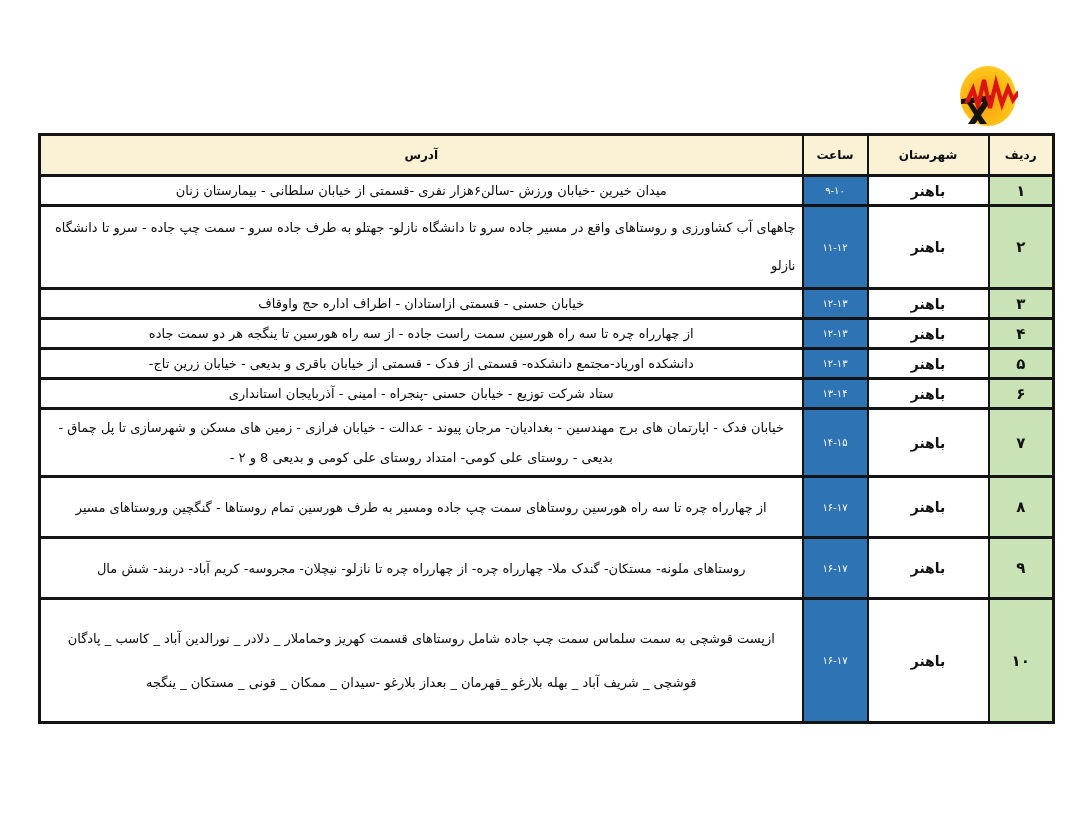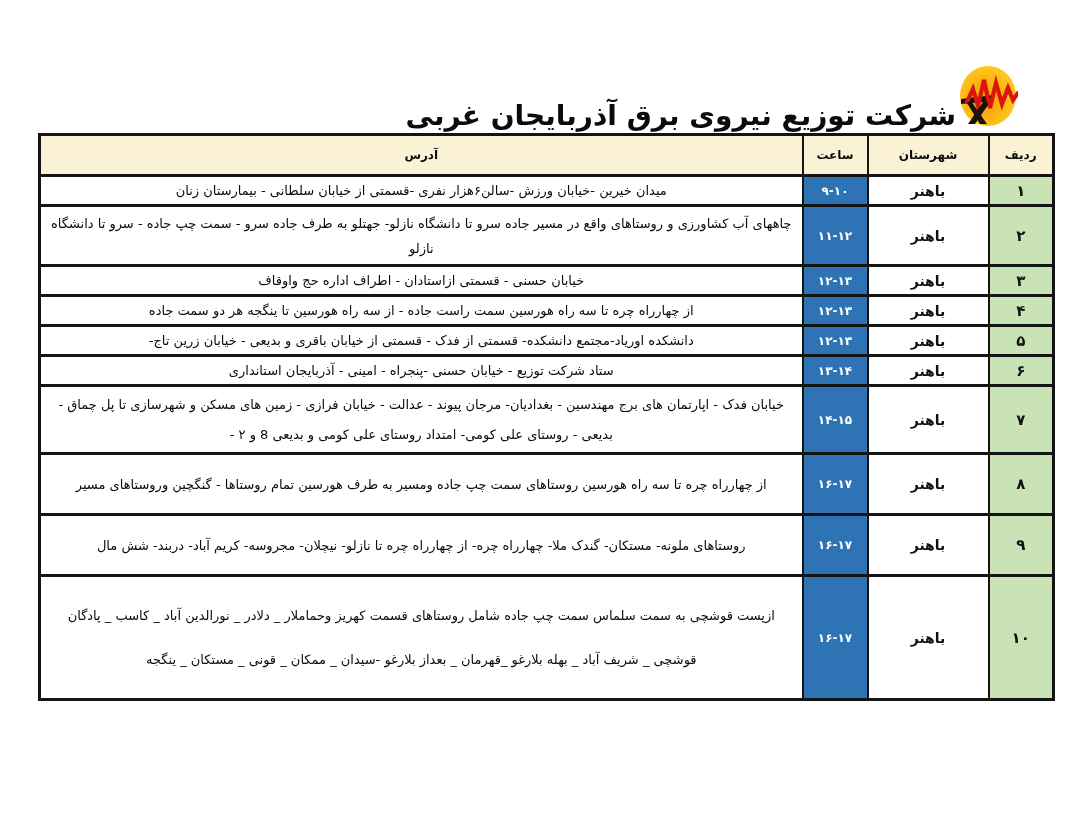--- a/index.html
+++ b/index.html
@@ -32,35 +32,35 @@
     text-align:center;vertical-align:middle;
     padding:2px 6px;overflow:hidden;
   }
   .sched{border:3px solid #141414;}
   .sched thead th{
     background:var(--header-bg,#FBF2D5);
     font-weight:bold;font-size:12px;height:34px;color:#0b0b0b;
   }
   td.c-index{background:var(--index-bg,#C9E2B6);font-weight:bold;font-size:15px;}
   td.c-county{font-weight:bold;font-size:14px;}
-  td.c-hour{background:var(--hour-bg,#2E74B5);color:#ffffff;font-weight:bold;font-size:12px;}
+  td.c-hour{background:var(--hour-bg,#2E74B5);color:#ffffff;font-weight:normal;font-size:10px;}
   .hour-text{direction:ltr;unicode-bidi:bidi-override;display:inline-block;}
   td.c-address{font-size:13px;line-height:22px;color:#0b0b0b;}
   
   .sched tbody tr:nth-child(1){height:30px;}
   .sched tbody tr:nth-child(2){height:60px;}
   .sched tbody tr:nth-child(3){height:30px;}
   .sched tbody tr:nth-child(4){height:30px;}
   .sched tbody tr:nth-child(5){height:30px;}
   .sched tbody tr:nth-child(6){height:30px;}
   .sched tbody tr:nth-child(7){height:68px;}
   .sched tbody tr:nth-child(8){height:61px;}
   .sched tbody tr:nth-child(9){height:61px;}
   .sched tbody tr:nth-child(10){height:124px;}
-  .sched tbody tr:nth-child(2) td.c-address{line-height:25px;}
+  .sched tbody tr:nth-child(2) td.c-address{line-height:38px;text-align:right;}
   .sched tbody tr:nth-child(7) td.c-address{line-height:30px;}
   .sched tbody tr:nth-child(8) td.c-address{line-height:33px;}
   .sched tbody tr:nth-child(9) td.c-address{line-height:27px;}
   .sched tbody tr:nth-child(10) td.c-address{line-height:44px;}
 </style>
 </head>
 <body style="--header-bg: #FBF2D5; --hour-bg: #2E74B5; --index-bg: #C9E2B6;">
 
 <div class="masthead">
   <div class="logo-wrap">
@@ -74,21 +74,20 @@
       </defs>
       <ellipse cx="30" cy="32" rx="28" ry="30" fill="url(#lg)"></ellipse>
       <polygon points="3,35 36,31 36,37 3,40" fill="#17120e"></polygon>
       <polyline points="9,38 15,25 20,42 26,16 32,44 38,19 44,40 50,24 55,36 60,29" fill="none" stroke="#DC1410" stroke-width="4.2" stroke-linejoin="miter" stroke-linecap="round"></polyline>
       <g fill="#17120e">
         <polygon points="9,39 22,60 29,60 13,37"></polygon>
         <polygon points="25,38 10,60 17,60 30,41 29,37"></polygon>
       </g>
     </svg>
   </div>
-  <h1 class="page-title">شرکت توزیع نیروی برق آذربایجان غربی</h1>
 </div>
 
 <table class="sched">
   <colgroup>
     <col class="c1">
       <col class="c2">
       <col class="c3">
       <col class="c4">
   </colgroup>
   <thead>

